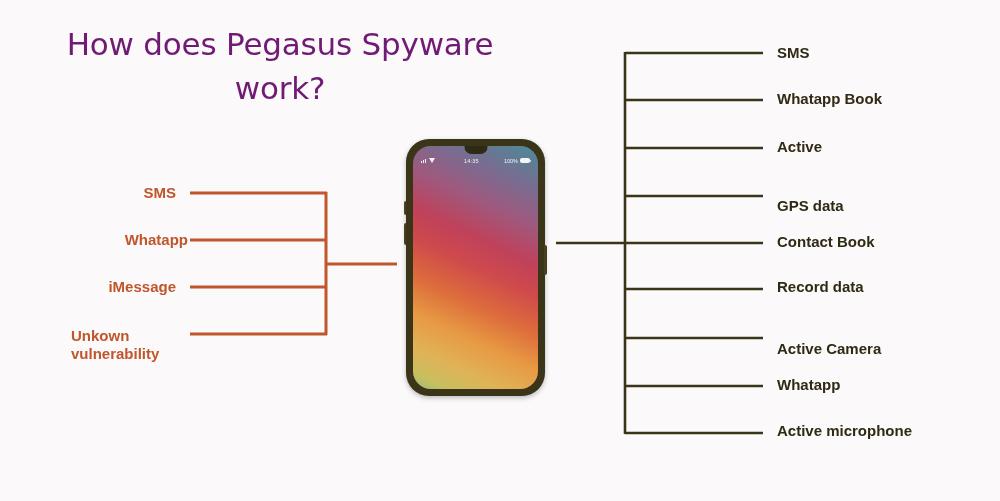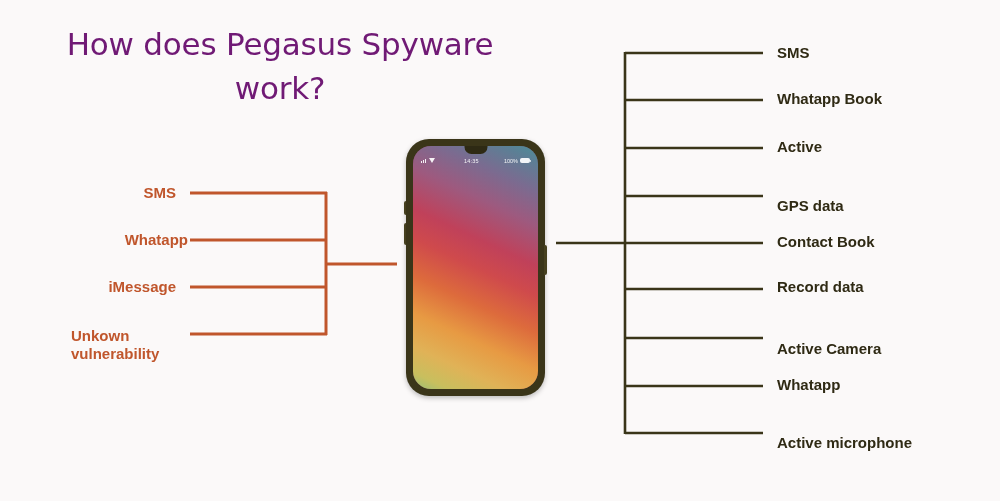--- a/index.html
+++ b/index.html
@@ -278,21 +278,21 @@
   <div class="left-label" style="left:20px; top:278px; width:156px;">iMessage</div>
 
   <div class="right-label" style="top:44px;">SMS</div>
   <div class="right-label" style="top:90px;">Whatapp Book</div>
   <div class="right-label" style="top:138px;">Active</div>
   <div class="right-label" style="top:197px;">GPS data</div>
   <div class="right-label" style="top:233px;">Contact Book</div>
   <div class="right-label" style="top:278px;">Record data</div>
   <div class="right-label" style="top:329px;margin-top:11px;">Active Camera</div>
   <div class="right-label" style="top:376px;">Whatapp</div>
-  <div class="right-label" style="top:422px;margin-top:12px;">Active microphone</div>
+  <div class="right-label" style="top:422px;">Active microphone</div>
 
   <div id="phone">
     <div id="phone-btn-left-a"></div>
     <div id="phone-btn-left-b"></div>
     <div id="phone-btn-right"></div>
 
     <div id="screen">
       <div id="wallpaper"></div>
       <div id="notch"></div>
 

